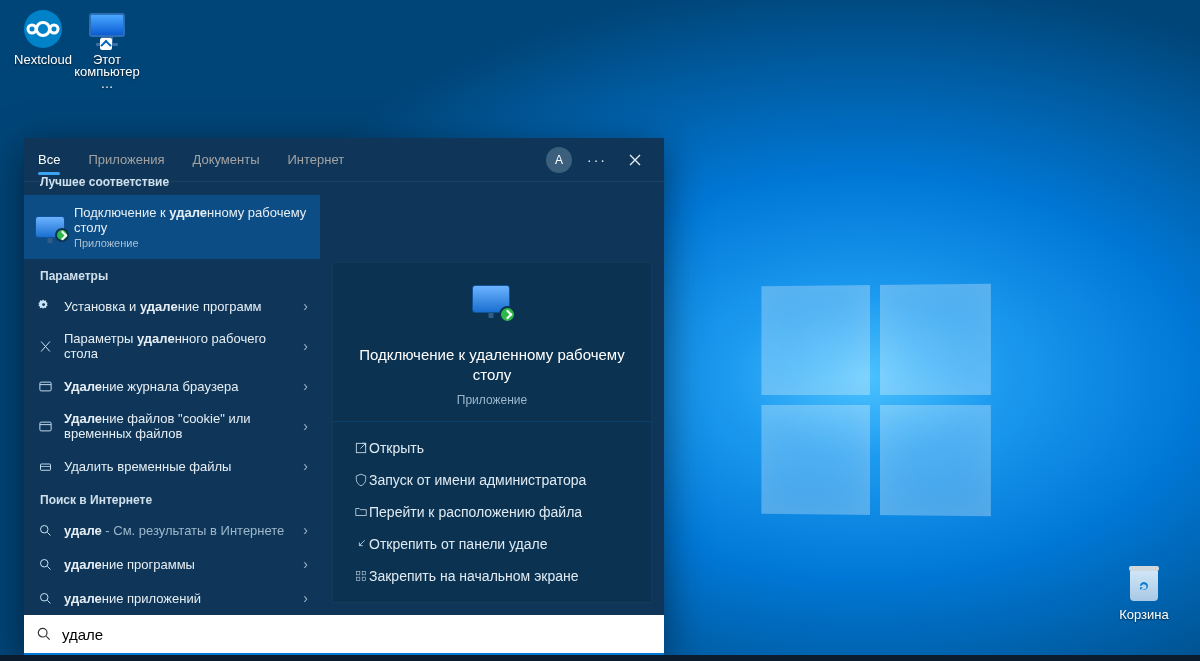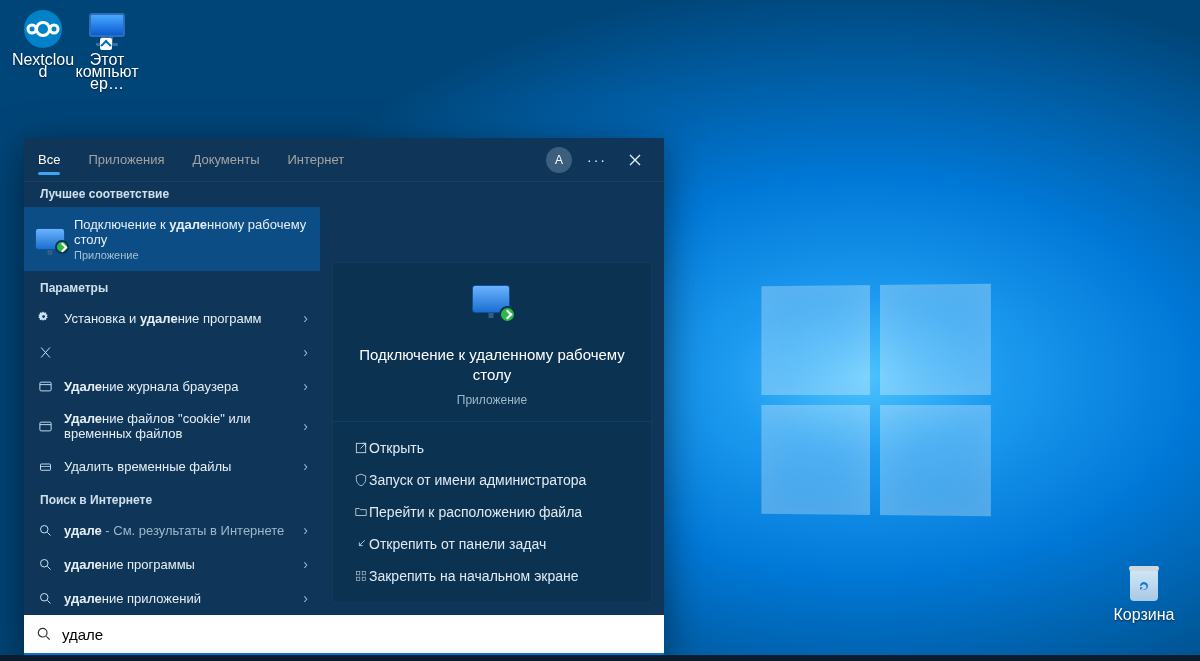--- a/index.html
+++ b/index.html
@@ -4,21 +4,21 @@
 <style>
   * { margin:0; padding:0; box-sizing:border-box; font-family:"Segoe UI",Arial,sans-serif; -webkit-font-smoothing:antialiased; }
   html,body { width:1200px; height:661px; overflow:hidden; }
   body { background: radial-gradient(ellipse 55% 60% at 72% 57%, #4cc2ff 0%, #1d9bf0 20%, #0078d7 50%, #005a9e 80%, #004578 100%); position:relative; }
 
   
   .winlogo { position:absolute; width:230px; height:230px; left:760px; top:285px; display:grid; grid-template-columns:1fr 1fr; grid-template-rows:1fr 1fr; gap:10px; transform:perspective(800px) rotateY(-4deg); }
   .winlogo div { background:rgba(255,255,255,0.22); box-shadow: inset 0 0 40px rgba(255,255,255,0.15); }
 
   
-  .desktop-icon { position:absolute; width:70px; text-align:center; color:#fff; font-size:16px; text-shadow:0 1px 2px rgba(0,0,0,.6); cursor:default; }
+  .desktop-icon { position:absolute; width:70px; text-align:center; color:#fff; font-size:13px; text-shadow:0 1px 2px rgba(0,0,0,.6); cursor:default; }
   .desktop-icon .icon-img { width:42px; height:42px; margin:2px auto 4px; display:flex; align-items:center; justify-content:center; font-size:24px; }
   .desktop-icon .label { word-break:break-word; line-height:12px; }
   .shortcut-arrow { position:absolute; bottom:0; left:14px; width:12px; height:12px; background:#fff; border-radius:2px; display:flex; align-items:center; justify-content:center; }
   .shortcut-arrow::after { content:""; width:6px; height:6px; border-left:2px solid #0067c0; border-top:2px solid #0067c0; transform:rotate(45deg) translate(1px,1px); }
 
   .nextcloud-icon svg { width:40px; height:40px; }
   .computer-icon .screen { width:36px; height:24px; background:linear-gradient(180deg,#4aa8ff,#0a5cd2); border:2px solid #2d6fb6; border-radius:3px; position:relative; }
   .computer-icon .stand { width:12px; height:6px; background:#3a6fa5; margin:0 auto; }
   .computer-icon .foot { width:22px; height:3px; background:#3a6fa5; margin:0 auto; border-radius:1px; }
 
@@ -180,20 +180,21 @@
           </div>
         <div class="txt">Установка и <strong>удале</strong>ние программ</div>
         <span class="chev">›</span>
       </div>
       <div class="sp-item">
         <div class="icon">
             <svg viewBox="0 0 24 24" width="15" height="15">
               <path stroke="currentColor" stroke-width="1.6" fill="none" d="M5 4l14 16M19 4L5 20"></path>
             </svg>
           </div>
+        <div class="txt">Параметры <strong>удале</strong>нного рабочего стола</div>
         <span class="chev">›</span>
       </div>
       <div class="sp-item">
         <div class="icon">
             <svg viewBox="0 0 24 24" width="15" height="15">
               <rect x="3" y="5" width="18" height="14" rx="2" fill="none" stroke="currentColor" stroke-width="1.5"></rect>
               <path d="M3 9h18" stroke="currentColor" stroke-width="1.5"></path>
             </svg>
           </div>
         <div class="txt"><strong>Удале</strong>ние журнала браузера</div>
@@ -293,21 +294,21 @@
                 </svg>
               </div>
             <span>Перейти к расположению файла</span>
           </div>
           <div class="pv-action">
             <div class="aicon">
                 <svg viewBox="0 0 24 24" width="14" height="14">
                   <path d="M12 3v13m-4-4l4 4 4-4" fill="none" stroke="currentColor" stroke-width="1.4" transform="rotate(45 12 12)"></path>
                 </svg>
               </div>
-            <span>Открепить от панели задач</span>
+            <span>Открепить от панели удале</span>
           </div>
           <div class="pv-action">
             <div class="aicon">
                 <svg viewBox="0 0 24 24" width="14" height="14">
                   <rect x="4" y="4" width="6" height="6" stroke="currentColor" fill="none"></rect>
                   <rect x="14" y="4" width="6" height="6" stroke="currentColor" fill="none"></rect>
                   <rect x="4" y="14" width="6" height="6" stroke="currentColor" fill="none"></rect>
                   <rect x="14" y="14" width="6" height="6" stroke="currentColor" fill="none"></rect>
                 </svg>
               </div>

